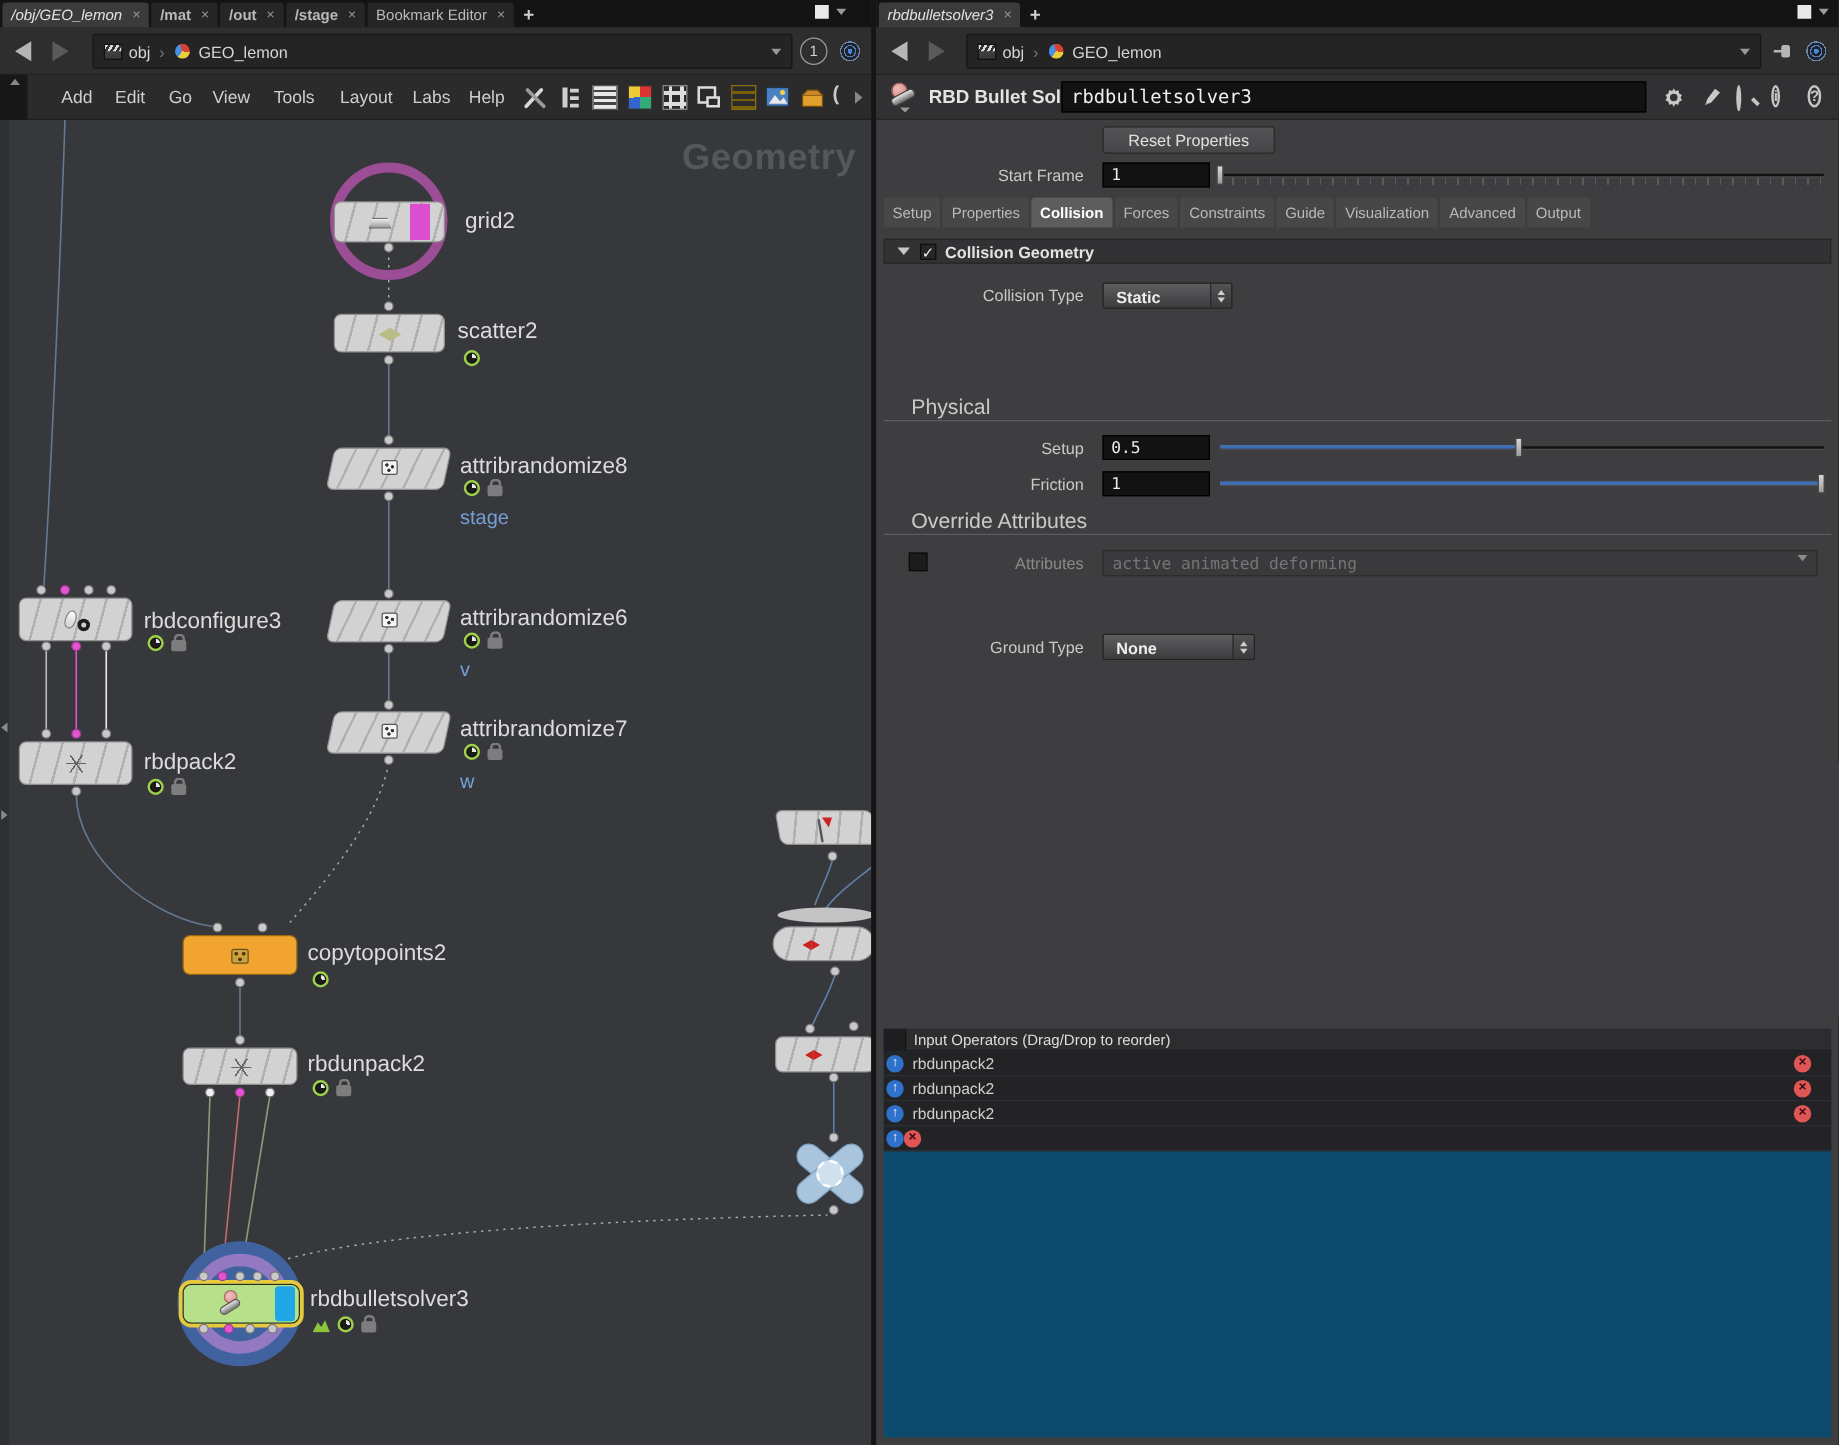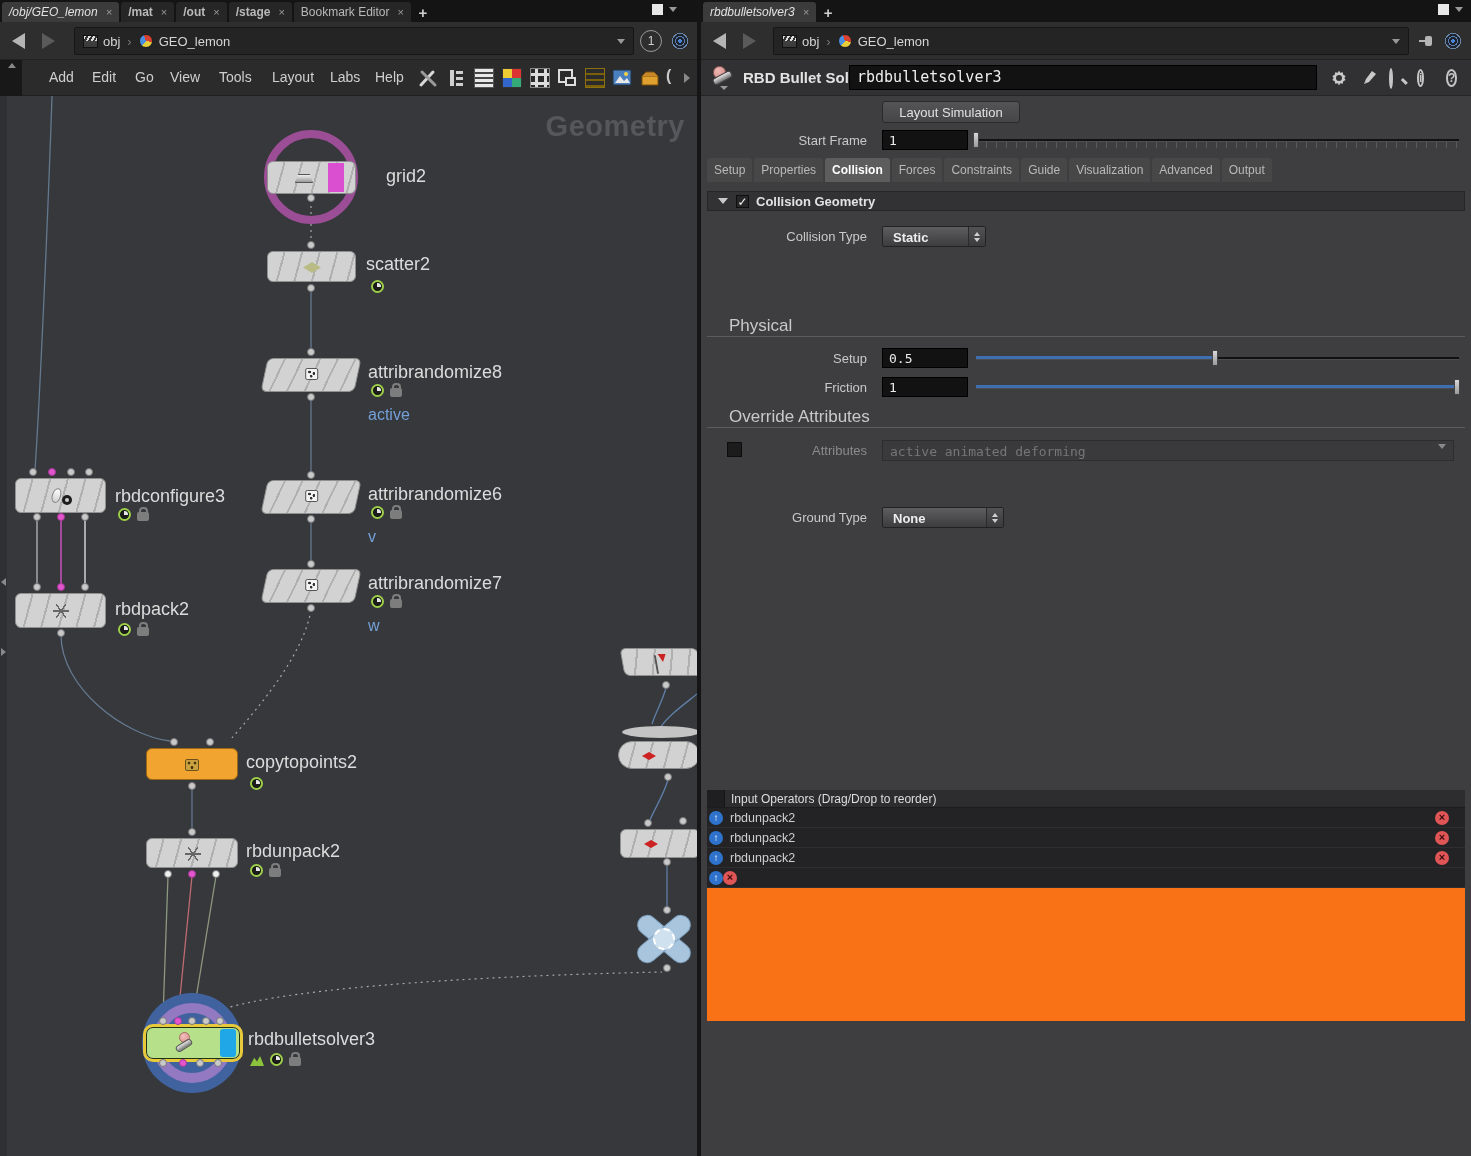--- a/index.html
+++ b/index.html
@@ -118,21 +118,21 @@
   .secbar{position:absolute;left:6px;width:758px;height:20px;background:#323234;border:1px solid #262626;display:flex;align-items:center;}
   .sectri{width:0;height:0;border-left:5px solid transparent;border-right:5px solid transparent;border-top:6px solid #c8c8c8;margin:0 8px 0 10px;}
   .seccheck{width:13px;height:13px;background:#262626;border:1px solid #0e0e0e;color:#efefef;font-size:12px;line-height:12px;text-align:center;margin-right:7px;}
   .sectitle{font-size:13px;font-weight:bold;color:#e3e3e3;}
   .subhdr{position:absolute;left:28px;font-size:17px;color:#c9c9c9;}
   .hr{position:absolute;left:6px;width:758px;height:1px;background:#5c5c5e;}
   .cbox{position:absolute;width:15px;height:15px;background:#1c1c1c;border:1px solid #0c0c0c;}
   .attrfield{position:absolute;left:175px;top:0;width:572px;height:21px;background:#3a3a3c;border:1px solid #2d2d2d;color:#767678;font:13px "DejaVu Sans Mono",monospace;padding:3px 7px;display:flex;}
   .attrfield .ddtri{border-top-color:#8a8a8a;}
 
-  .ops{position:absolute;left:6px;top:790px;width:758px;height:231px;background:#f97316;}
+  .ops{position:absolute;left:6px;top:823px;width:758px;height:327px;background:#0c4a6e;}
   .ops-hdr{display:flex;height:18px;background:#2d2d2f;border-bottom:1px solid #1c1c1c;align-items:center;}
   .ops-hdr .lcell{width:18px;height:100%;background:#1f1f21;border-right:1px solid #151515;}
   .ops-hdr .title{padding-left:6px;font-size:12px;color:#dedede;}
   .oprow{display:flex;height:20px;align-items:center;border-bottom:1px solid #2e2e30;background:#232325;}
   .op-up{width:14px;height:14px;border-radius:50%;background:#2e72cc;color:#fff;font-size:10px;line-height:14px;text-align:center;margin-left:2px;}
   .op-label{margin-left:7px;font-size:12.5px;color:#cfcfcf;flex:1;}
   .op-del{width:14px;height:14px;border-radius:50%;background:#e05555;color:#3a0d0d;font-size:11px;font-weight:bold;line-height:13px;text-align:center;margin-right:16px;}
 </style>
 </head>
 <body>
@@ -264,39 +264,39 @@
           <path d="M311,514 C303,560 258,612 231,643"></path>
           <path d="M208,919 C260,893 470,880 662,876"></path>
         </g>
       </svg>
 
       <div class="ring" style="left:264px;top:34px;width:94px;height:94px;border:8px solid #9b4d95"></div>
       <div class="node" style="left:267px;top:65px;width:89px;height:33px">
         <span class="band" style="left:60px;background:#d94fd0"></span>
         <span class="nico ico-grid" style="left:27px;top:12px"></span>
       </div>
-      <div class="nlabel" style="left:386px;top:70px">grid2</div>
+      <div class="nlabel" style="left:372px;top:70px">grid2</div>
 
       <div class="node" style="left:267px;top:155px;width:89px;height:31px">
         <span class="nico ico-scatter" style="left:35px;top:10px"></span>
       </div>
       <div class="nlabel" style="left:366px;top:158px">scatter2</div>
       <div class="badges" style="left:371px;top:184px">
           <span class="b-clock"></span>
         </div>
 
       <div class="node" style="left:264px;top:262px;width:94px;height:34px;transform:skewX(-12deg)">
         <span class="nico ico-dice" style="left:40px;top:9px;transform:skewX(12deg)"></span>
       </div>
       <div class="nlabel" style="left:368px;top:266px">attribrandomize8</div>
       <div class="badges" style="left:371px;top:288px">
           <span class="b-clock"></span>
           <span class="b-lock"></span>
         </div>
-      <div class="ncomment" style="left:368px;top:310px">active</div>
+      <div class="ncomment" style="left:368px;top:310px">stage</div>
 
       <div class="node" style="left:264px;top:384px;width:94px;height:34px;transform:skewX(-12deg)">
         <span class="nico ico-dice" style="left:40px;top:9px;transform:skewX(12deg)"></span>
       </div>
       <div class="nlabel" style="left:368px;top:388px">attribrandomize6</div>
       <div class="badges" style="left:371px;top:410px">
           <span class="b-clock"></span>
           <span class="b-lock"></span>
         </div>
       <div class="ncomment" style="left:368px;top:432px">v</div>
@@ -471,21 +471,21 @@
       <span class="hico" style="left:658px">
         <svg width="20" height="20" viewBox="0 0 20 20">
             <path d="M13 3l4 3-7 8-5 2 2-5z" fill="#c9c9c9"></path>
             <path d="M5 16l2-1-1-1z" fill="#8a8a8a"></path>
           </svg></span>
       <span class="hico" style="left:688px;top:10px"><span class="mag"></span></span>
       <span class="hico" style="left:716px"><span class="circ-letter">i</span></span>
       <span class="hico" style="left:745px"><span class="circ-letter">?</span></span>
     </div>
 
-    <div class="btn" style="left:181px;top:101px;width:138px;height:22px;line-height:21px">Layout Simulation</div>
+    <div class="btn" style="left:181px;top:101px;width:138px;height:22px;line-height:21px">Reset Properties</div>
 
     <div class="prow" style="top:130px">
       <span class="plabel">Start Frame</span>
       <span class="pfield">1</span>
       <span class="slwrap">
         <span class="sl-track"></span>
           <span class="sl-ticks"></span>
           <span class="sl-fill" style="width: 0%;"></span>
           <span class="sl-handle" style="left: calc(0% - 3px);"></span>
       </span>

